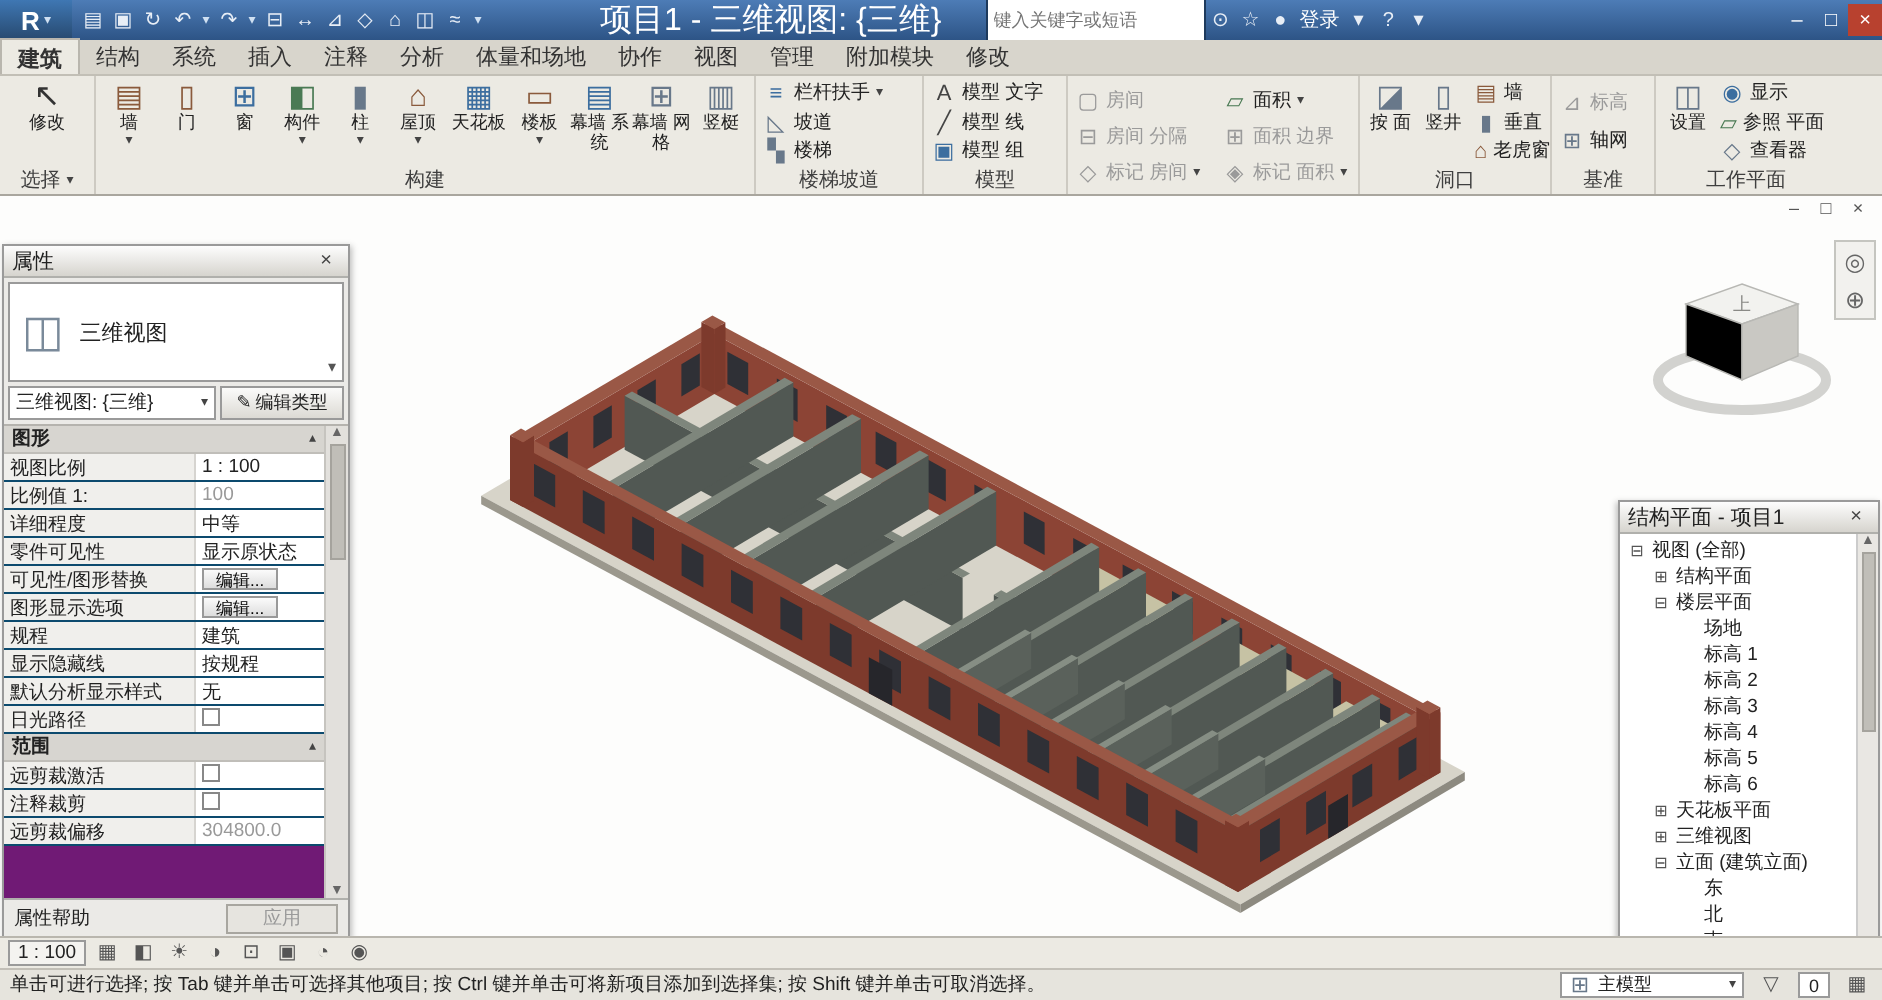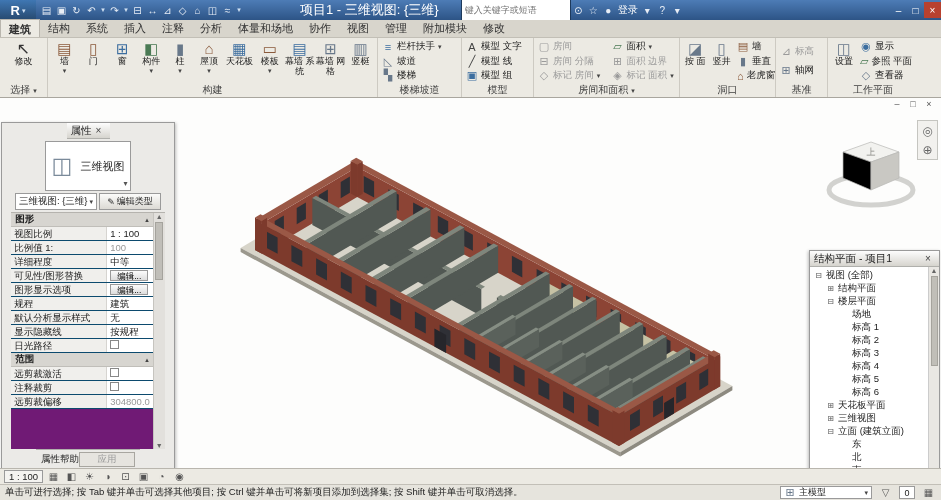--- a/index.html
+++ b/index.html
@@ -9,21 +9,21 @@
 
 
 .titlebar{position:absolute;left:0;top:0;width:941px;height:20px;
   background:linear-gradient(#4d7cb6,#2d5486);display:flex;align-items:center;color:#fff;}
 .rlogo{width:36px;height:20px;background:linear-gradient(#3f77b3,#27496f);display:flex;align-items:center;
   justify-content:center;font-weight:bold;font-size:13px;gap:2px;cursor:default;}
 .rlogo .chev{color:#cfe0f2;}
 .qat{display:flex;align-items:center;padding:0 3px;}
 .qi{width:15px;height:16px;display:flex;align-items:center;justify-content:center;font-size:10px;color:#e8eef6;}
 .qchev{width:8px;font-size:7px;color:#cfe0f2;}
-.tb-title{margin-left:54px;font-size:13px;white-space:nowrap;}
+.tb-title{margin-left:54px;font-size:16px;white-space:nowrap;}
 .tb-search{margin-left:22px;width:110px;height:14px;border:1px solid #1e3a5c;font-size:9px;padding:12px 3px;
   font-family:inherit;color:#333;background:#fff;}
 .ti{width:15px;display:flex;justify-content:center;font-size:10px;color:#e8eef6;}
 .tlogin{margin:0 2px;font-size:10px;color:#fff;}
 .tb-right{margin-left:auto;display:flex;align-items:center;}
 .wbtn{width:17px;height:16px;display:flex;align-items:center;justify-content:center;font-size:10px;color:#fff;}
 .wclose{background:#b8412f;}
 
 
 .tabs{position:absolute;left:0;top:20px;width:941px;height:18px;background:#d8d5cc;display:flex;align-items:flex-end;
@@ -53,21 +53,21 @@
 #model-svg{position:absolute;left:0;top:0;}
 .view-winctl{position:absolute;right:6px;top:1px;display:flex;gap:4px;color:#555;font-size:9px;}
 .vwc{width:12px;text-align:center;}
 .navbar{position:absolute;right:3px;top:22px;width:21px;border:1px solid #c5c5c0;background:#f2f1ee;
   display:flex;flex-direction:column;align-items:center;}
 .nvb{height:19px;display:flex;align-items:center;justify-content:center;font-size:12px;color:#666;width:100%;}
 .viewcube{position:absolute;right:22px;top:34px;width:96px;height:82px;}
 
 
 .props{position:absolute;left:1px;top:122px;width:174px;height:347px;background:#ebeae7;
-  border:1px solid #9a9a9a;display:flex;flex-direction:column;box-shadow:1px 1px 3px rgba(0,0,0,.25);align-items:center;}
+  border:1px solid #9a9a9a;display:flex;flex-direction:column;box-shadow:1px 1px 3px rgba(0,0,0,.25);}
 .pal-h{height:16px;background:linear-gradient(#fdfdfd,#d6d4ce);display:flex;align-items:center;
   padding:0 4px;border-bottom:1px solid #b0b0ac;font-size:10.5px;}
 .pal-x{margin-left:auto;width:14px;text-align:center;color:#444;font-size:10px;}
 .type-sel{margin:2px;height:50px;background:#fff;border:1px solid #9a9a9a;display:flex;align-items:center;
   gap:8px;padding:0 6px;position:relative;}
 .tsicon{font-size:22px;color:#7a8a9a;}
 .tslabel{font-size:11px;}
 .tschev{position:absolute;right:3px;bottom:2px;font-size:8px;color:#555;}
 .view-row{height:19px;display:flex;gap:2px;padding:0 2px 2px 2px;}
 .vsel{flex:1;border:1px solid #9a9a9a;background:#fff;display:flex;align-items:center;font-size:9.5px;
@@ -323,24 +323,20 @@
           <div class="smallbtn dis">
             <span class="sic">⊞</span>
             <span>面积 边界</span>
           </div>
           <div class="smallbtn dis">
             <span class="sic">◈</span>
             <span>标记 面积</span>
             <span class="chev">▾</span>
           </div>
         </div>
-      </div>
-      <div class="plabel">
-        <span>房间和面积</span>
-        <span class="chev">▾</span>
       </div>
     </div>
 
     <div class="panel" style="width:96px">
       <div class="pbody">
         <div class="bigbtn" style="width:28px">
           <span class="bic c-gray">◪</span>
           <span class="blb">按 面</span>
         </div>
         <div class="bigbtn" style="width:28px">
@@ -573,42 +569,46 @@
       </div>
       <div class="prow">
         <div class="pl">比例值 1:</div>
         <div class="pv dim">100</div>
       </div>
       <div class="prow">
         <div class="pl">详细程度</div>
         <div class="pv">中等</div>
       </div>
       <div class="prow">
+        <div class="pl">零件可见性</div>
+        <div class="pv">显示原状态</div>
+      </div>
+      <div class="prow">
         <div class="pl">可见性/图形替换</div>
         <div class="pv">
           <button class="editbtn">编辑...</button>
         </div>
       </div>
       <div class="prow">
         <div class="pl">图形显示选项</div>
         <div class="pv">
           <button class="editbtn">编辑...</button>
         </div>
       </div>
       <div class="prow">
         <div class="pl">规程</div>
         <div class="pv">建筑</div>
       </div>
       <div class="prow">
+        <div class="pl">显示隐藏线</div>
+        <div class="pv">按规程</div>
+      </div>
+      <div class="prow">
         <div class="pl">默认分析显示样式</div>
         <div class="pv">无</div>
-      </div>
-      <div class="prow">
-        <div class="pl">显示隐藏线</div>
-        <div class="pv">按规程</div>
       </div>
       <div class="prow">
         <div class="pl">日光路径</div>
         <div class="pv">
           <span class="cbx"></span>
         </div>
       </div>
       <div class="psec">
         <span>范围</span>
         <span class="chev">▴</span>

